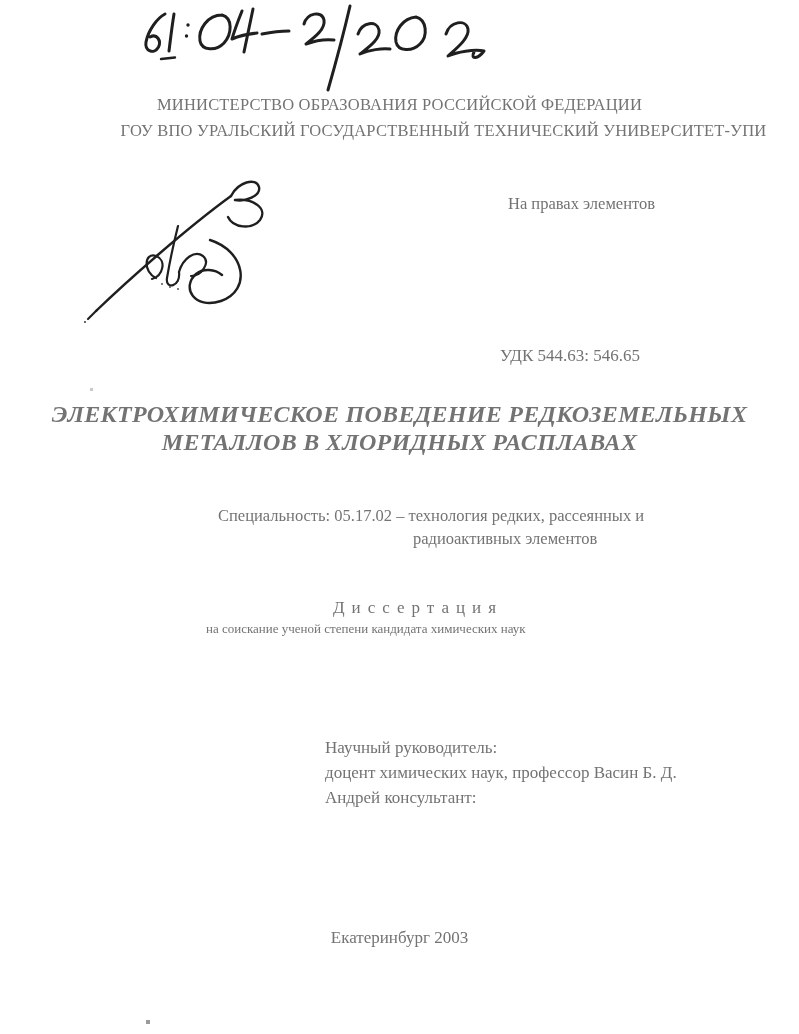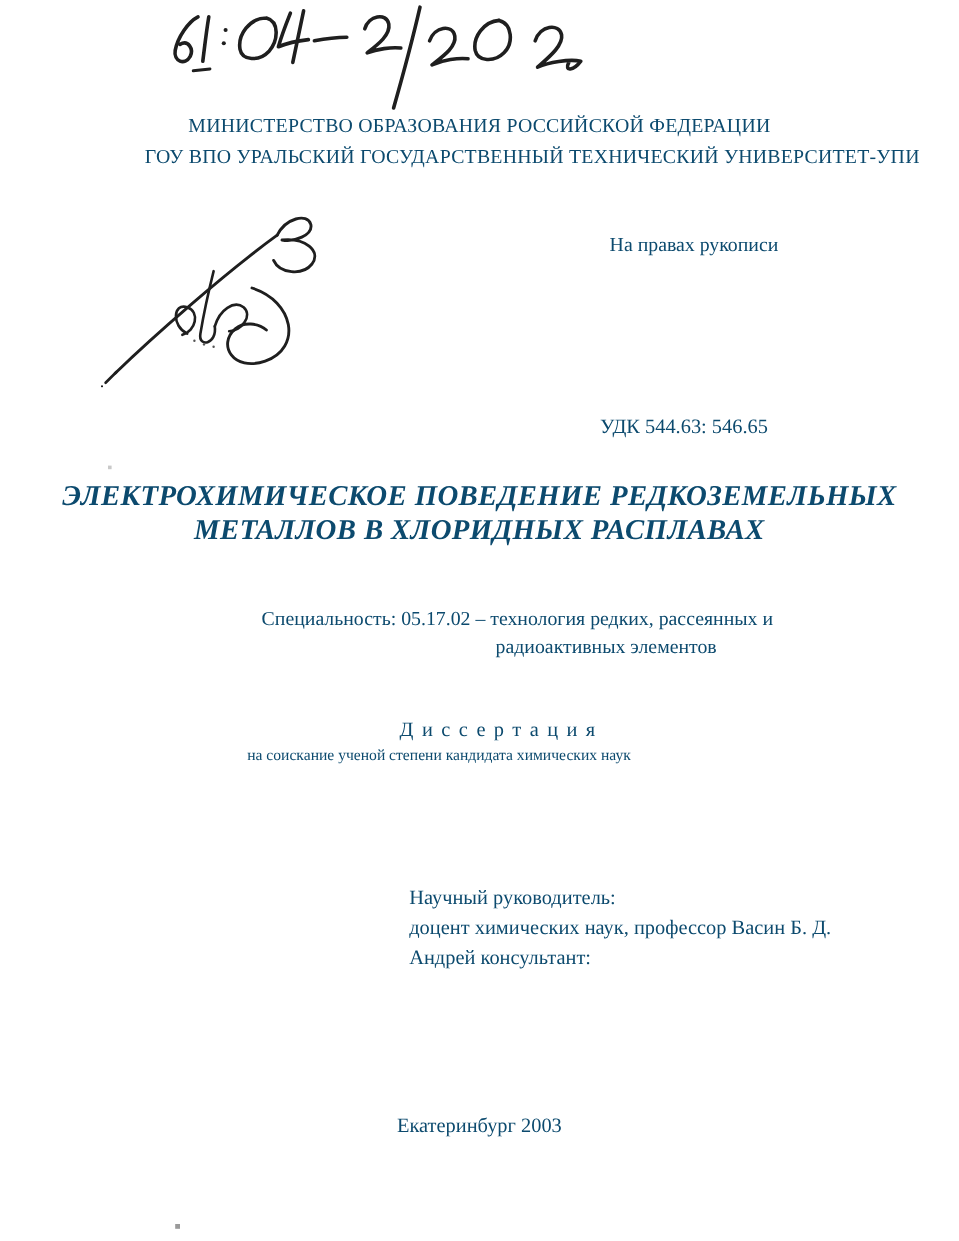--- a/index.html
+++ b/index.html
@@ -2,42 +2,42 @@
 <html><head>
 <meta charset="utf-8">
 <style>
   html, body { margin: 0; padding: 0; background: #ffffff; }
   .sheet {
     position: relative;
     width: 799px;
     height: 1034px;
     background: #ffffff;
     font-family: "Liberation Serif", serif;
-    color: #0c4a6e;
+    color: #737373;
     overflow: hidden;
   }
   .abs { position: absolute; }
   .centered { left: 0; width: 799px; text-align: center; }
   .sr {
     position: absolute;
     width: 1px; height: 1px;
     overflow: hidden;
     opacity: 0;
     pointer-events: none;
   }
   .header-line { font-size: 16.5px; letter-spacing: 0.2px; white-space: nowrap; }
   .manuscript-note { left: 508px; top: 194px; font-size: 16.5px; }
   .author-line { left: 279px; top: 266px; font-size: 17px; }
   .udc-line { left: 500px; top: 346px; font-size: 17px; }
   .title-block { top: 400px; font-weight: 700; font-size: 24px; line-height: 28px; letter-spacing: 0.3px; font-style: italic; }
   .specialty-1 { left: 218px; top: 506px; font-size: 16.5px; }
   .specialty-2 { left: 413px; top: 529px; font-size: 16.5px; }
   .thesis-type { left: 333px; top: 598px; font-size: 17px; letter-spacing: 7px; }
   .thesis-degree { left: 206px; top: 621px; font-size: 13px; }
-  .credits-block { left: 325px; top: 735px; font-size: 17px; line-height: 25px; margin-left: 16px; }
+  .credits-block { left: 325px; top: 735px; font-size: 17px; line-height: 25px; }
   .imprint { top: 928px; font-size: 17px; }
   .ink-stroke { stroke: #1f1f1f; fill: none; stroke-linecap: round; stroke-linejoin: round; }
   .speck { position: absolute; background: #9a9a9a; }
   .speck-a { left: 146px; top: 1020px; width: 4px; height: 4px; }
   .speck-b { left: 90px; top: 388px; width: 3px; height: 3px; background: #c9c9c9; }
 </style>
 </head>
 <body>
 
 <div class="sheet">
@@ -69,21 +69,21 @@
 
       <path class="ink-stroke" stroke-width="3" d="M290,15 C277,16 268,29 270,40 C272,49.5 286,50 294,42 C302,34 301,18 290,15"></path>
 
       <path class="ink-stroke" stroke-width="3" d="M320,32 C324,19 340,17 342,27 C343.5,36 331,46 322,54 C331,50 348,47 358,49 C352,57 344,58 348,50"></path>
     </svg>
   </div>
 
   <div class="abs centered header-line" style="top:95px;">МИНИСТЕРСТВО ОБРАЗОВАНИЯ РОССИЙСКОЙ ФЕДЕРАЦИИ</div>
   <div class="abs centered header-line" style="top:121px;padding-left:44px;">ГОУ ВПО УРАЛЬСКИЙ ГОСУДАРСТВЕННЫЙ ТЕХНИЧЕСКИЙ УНИВЕРСИТЕТ-УПИ</div>
 
-  <div class="abs manuscript-note">На правах рукописи</div>
+  <div class="abs manuscript-note">На правах элементов</div>
 
   <div class="abs" style="left:82px; top:178px;">
     <svg width="195" height="145" viewBox="0 0 195 145">
 
       <path class="ink-stroke" stroke-width="2.4" d="M14,133 C45,103 105,50 149,18"></path>
 
       <path class="ink-stroke" stroke-width="2.2" d="M6,141 C9,138 12,135 15,132"></path>
       <circle cx="3" cy="144" r="0.9" fill="#1f1f1f"></circle>
 
       <path class="ink-stroke" stroke-width="2.4" d="M149,18 C156,4 174,-1 177,9 C179,18 163,24 153,22 C172,20 186,31 178,42 C170,52 151,50 146,39"></path>

